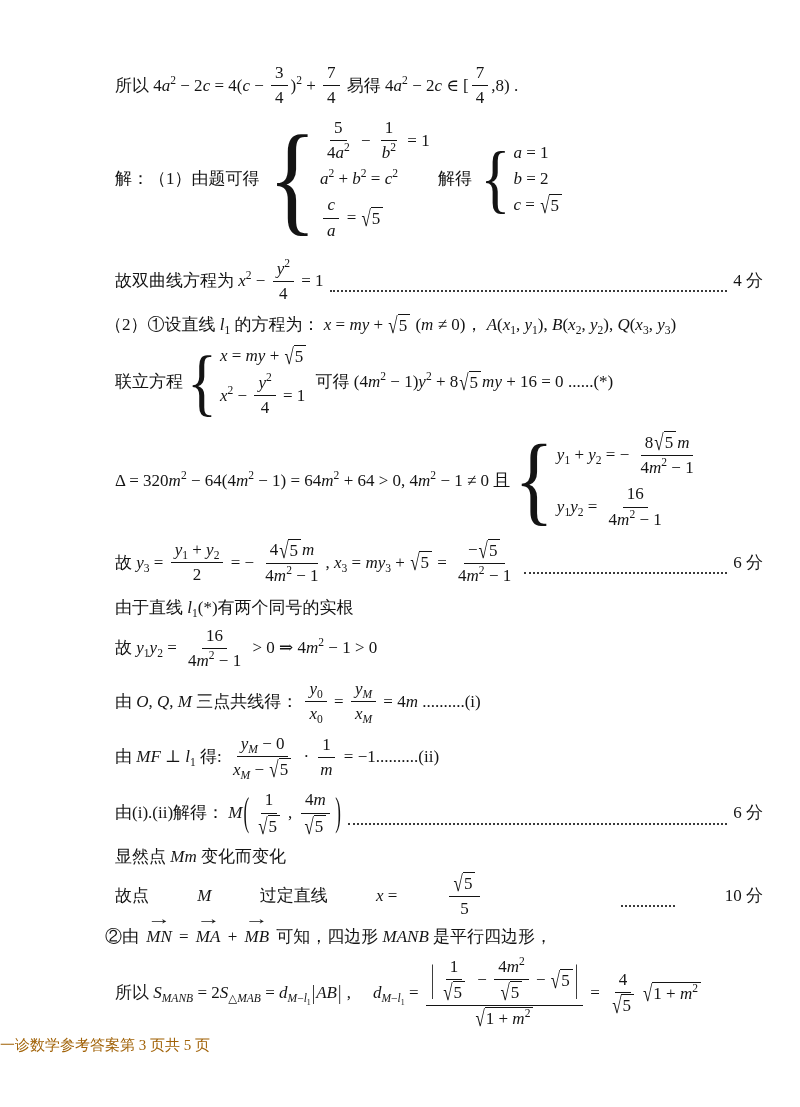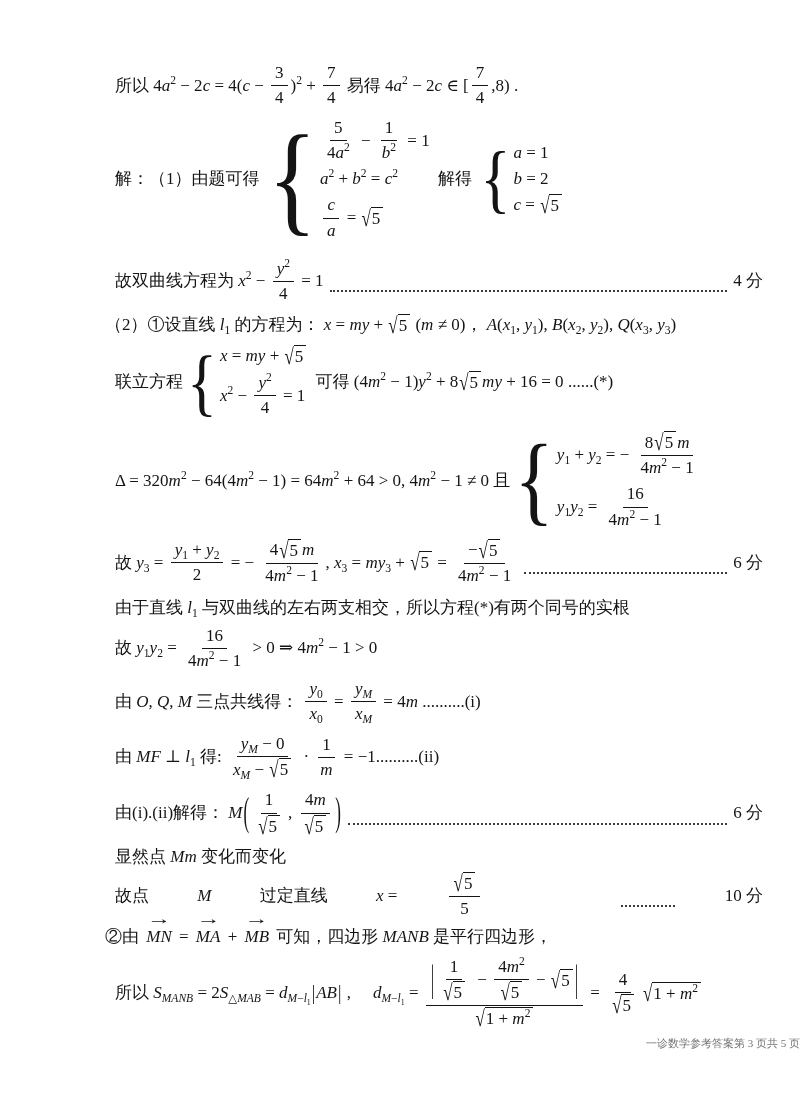--- a/index.html
+++ b/index.html
@@ -20,21 +20,21 @@
   .cases{display:inline-flex;align-items:center;margin:0 4px;}
   .cases .brace{line-height:1;transform:scaleY(1.2);transform-origin:center;font-weight:400;}
   .cases .rows{display:flex;flex-direction:column;justify-content:center;margin-left:3px;}
   .cases .row{display:flex;align-items:center;padding:2px 0;}
   .vec{position:relative;display:inline-block;margin:0 3px;}
   .vec .arrow{position:absolute;left:0;top:-0.95em;width:100%;text-align:center;font-style:normal;
               line-height:1;font-size:0.95em;transform:scaleX(1.5);}
   .leader{flex:1 1 auto;min-width:24px;border-bottom:2px dotted #3a3a3a;align-self:flex-end;margin:0 6px 13px 6px;}
   .spacer{display:inline-block;}
   .bigpar{display:inline-block;transform-origin:center;font-weight:300;padding:0 1px;}
-  .footer{position:absolute;left:0;top:1036px;width:100%;text-align:right;font-size:11px;color:#737373;}
+  .footer{position:absolute;left:0;top:1036px;width:100%;text-align:left;font-size:15px;color:#a16207;}
 </style>
 </head>
 <body>
 
 <div class="page">
   <div class="content" id="doc">
       <div class="line" style="padding-left: 30px; margin-top: 0px;">
         <span class="txt">所以 </span>
         <span class="mrow"><span>4</span><span class="it">a</span><sup><span>2</span></sup><span> − 2</span><span class="it">c</span><span> = 4(</span><span class="it">c</span><span> − </span></span>
         <span class="frac">
@@ -290,21 +290,20 @@
           <span class="den">
             <span class="mrow"><span>4</span><span class="it">m</span><sup><span>2</span></sup><span> − 1</span></span>
           </span>
         </span>
         <span class="leader"></span>
         <span class="txt">6 分</span>
       </div>
       <div class="line" style="padding-left: 30px; margin-top: 10px;">
         <span class="txt">由于直线 </span>
         <span class="mrow"><span class="it">l</span><sub><span>1</span></sub></span>
-        <span class="txt"> 与双曲线的左右两支相交，所以方程</span>
         <span class="mrow"><span>(*)</span></span>
         <span class="txt">有两个同号的实根</span>
       </div>
       <div class="line" style="padding-left: 30px; margin-top: 6px;">
         <span class="txt">故 </span>
         <span class="mrow"><span class="it">y</span><sub><span>1</span></sub><span class="it">y</span><sub><span>2</span></sub><span> = </span></span>
         <span class="frac">
           <span class="num">
             <span class="mrow"><span>16</span></span>
           </span>

